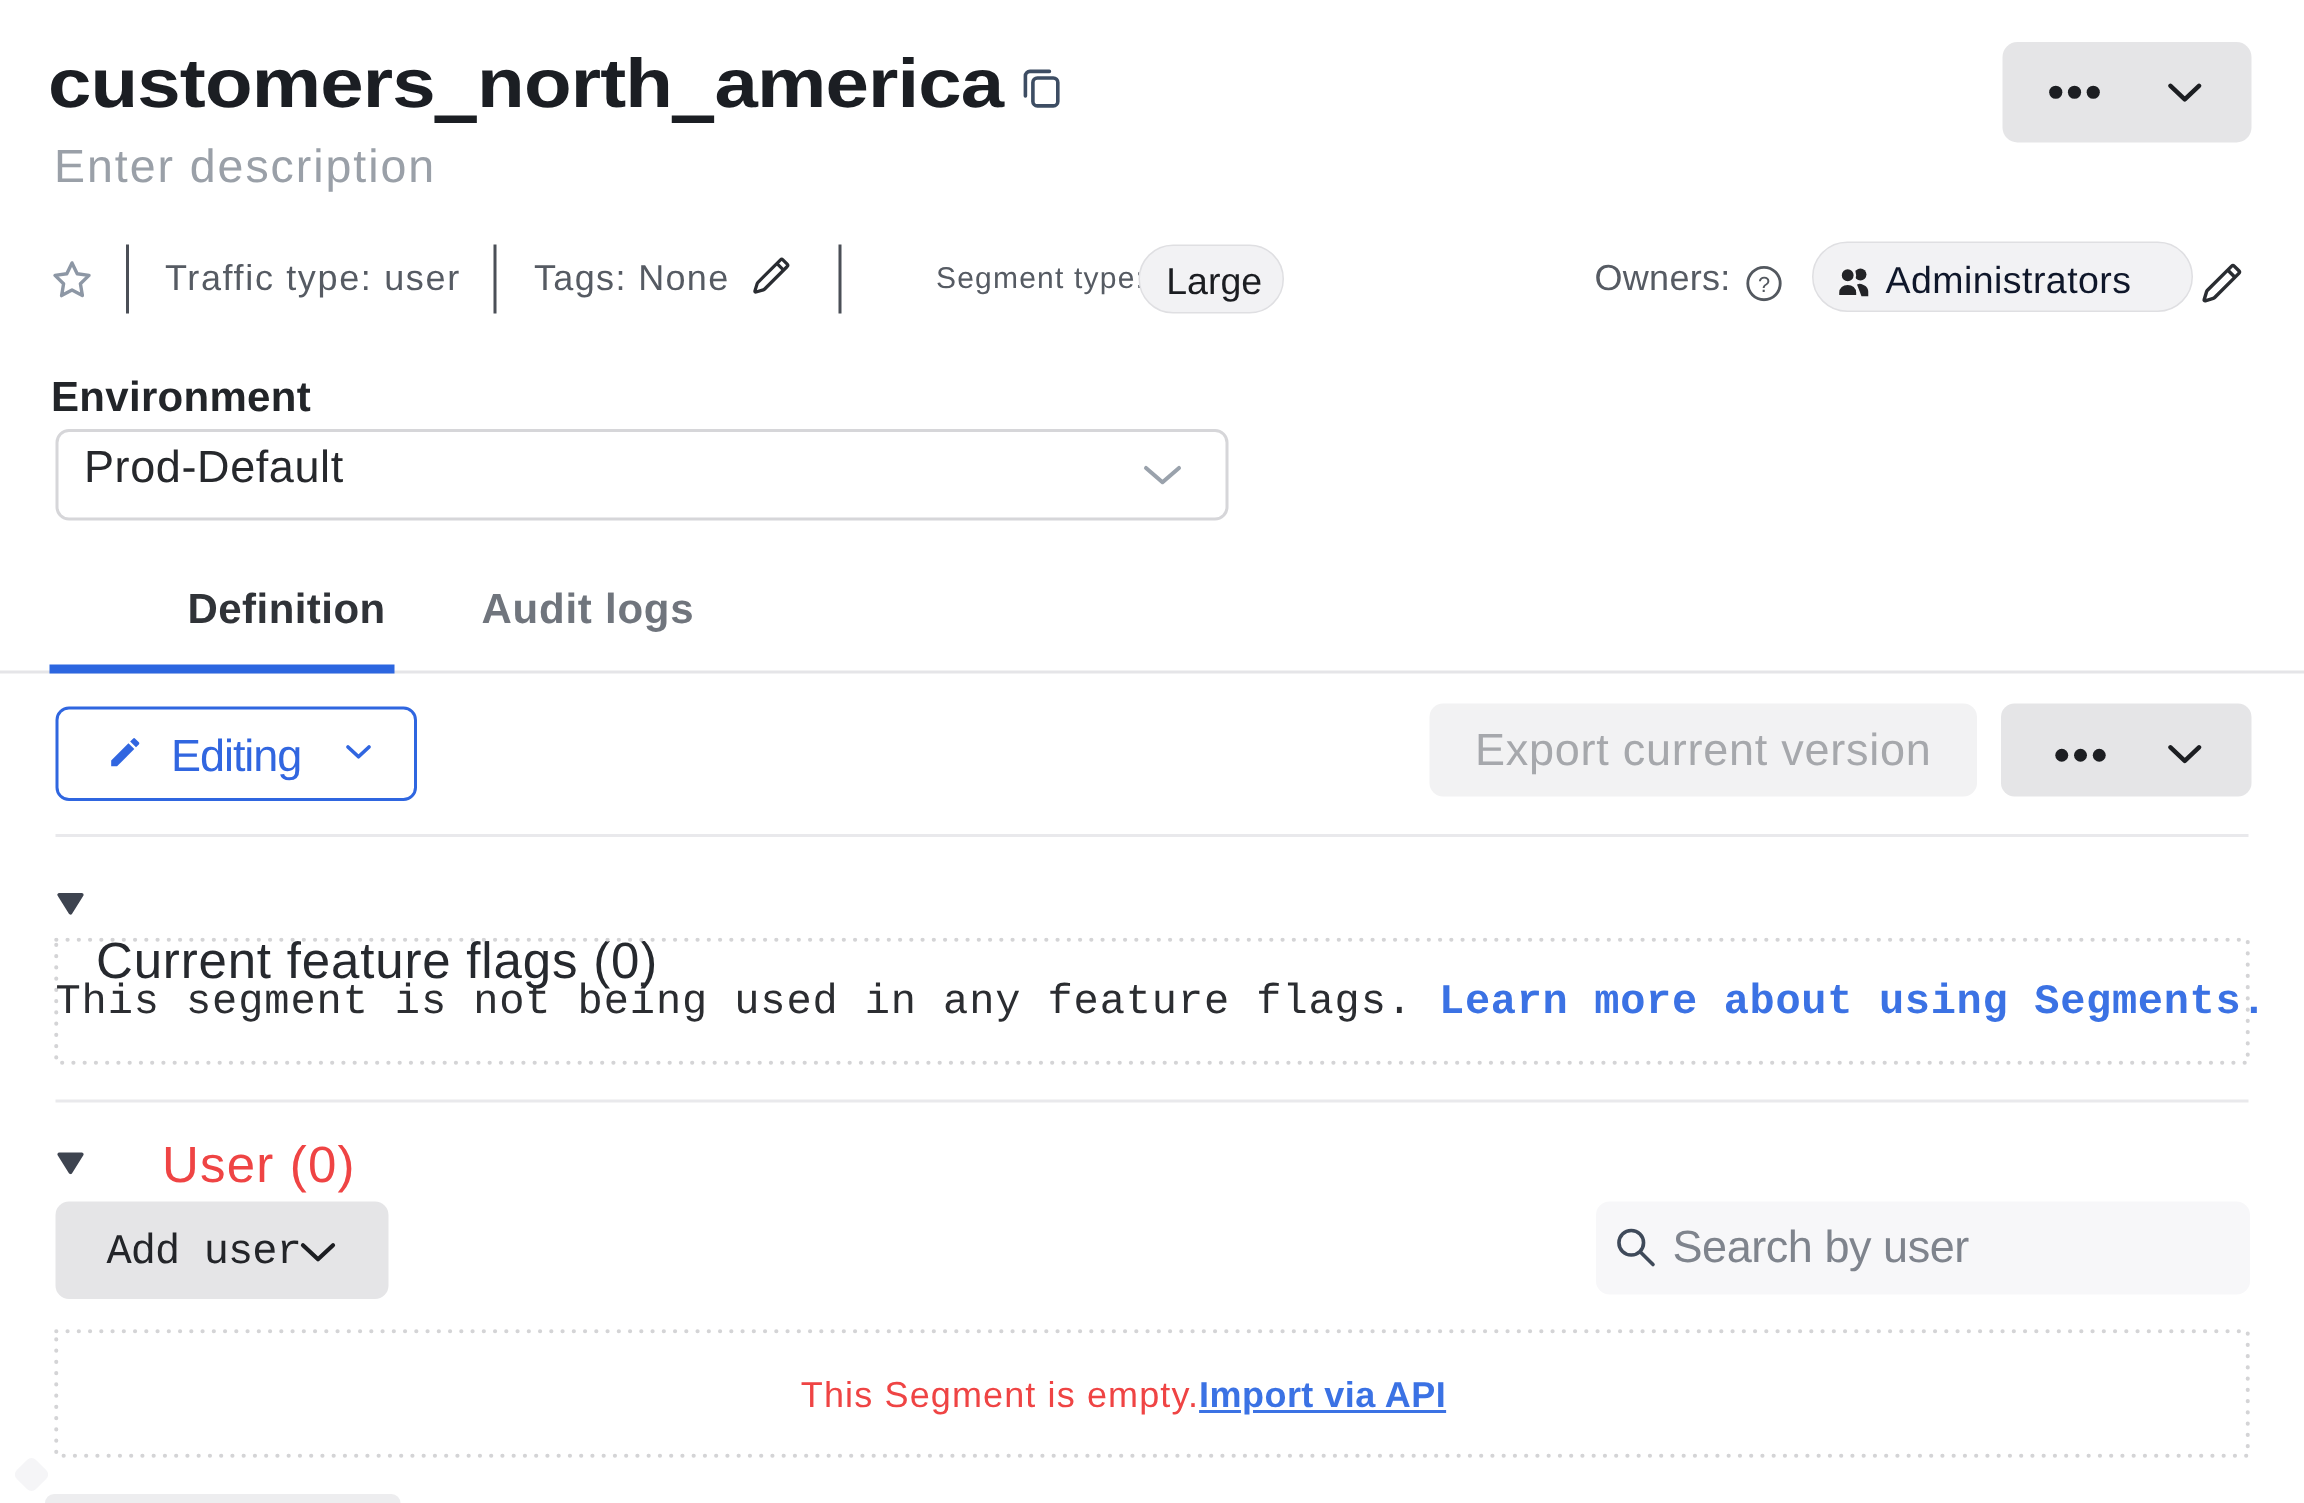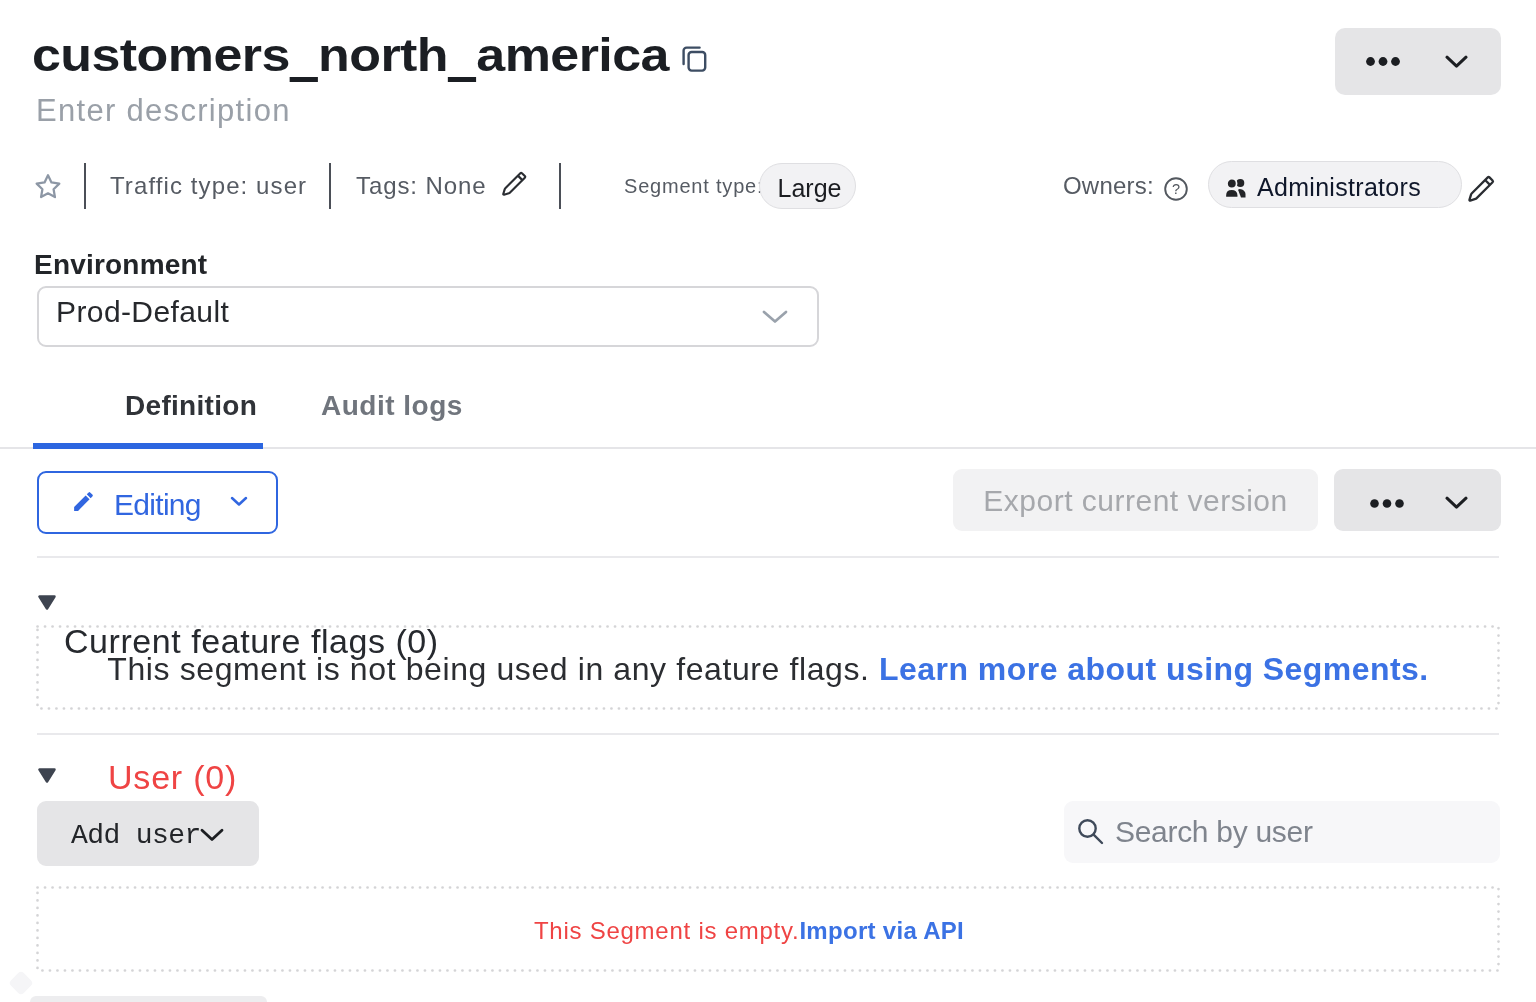--- a/index.html
+++ b/index.html
@@ -104,21 +104,21 @@
 <div class="abs" style="left:37px; top:556px; width:1462px; height:2px; background:#e9e9ec;"></div>
 
 <svg class="abs" style="left:37px; top:595px;" width="20" height="15" viewBox="0 0 20 15">
   <path d="M2.5 1.5 H17.5 L10 13.5 z" fill="#3e4450" stroke="#3e4450" stroke-width="2.5" stroke-linejoin="round"></path>
 </svg>
 <div class="abs" style="left:64px; top:585.7px; font-size:34px; line-height:34px; color:#26292e; letter-spacing:0.55px;margin-top:38px;">Current feature flags (0)</div>
 
 <svg class="abs" style="left:36px; top:625px;" width="1464" height="85">
     <rect x="1.5" y="1.5" width="1461" height="82" fill="none" stroke="#d4d4d6" stroke-width="2.7" stroke-dasharray="0.1 7.4" stroke-linecap="round"></rect>
   </svg>
-<div class="abs" style="left:37px; top:656.7px; width:1462px; text-align:center; font-size:32px; line-height:24px;"><span style="color:#2b2d31; letter-spacing:0.6px;">This segment is not being used in any feature flags. </span><span style="color:#3b72e4; font-weight:700; letter-spacing:0.45px;">Learn more about using Segments.</span></div>
+<div class="abs" style="left:37px; top:656.7px; width:1462px; text-align:center; font-size:28px; line-height:24px;font-family:Liberation Mono, monospace;"><span style="color:#2b2d31; letter-spacing:0.6px;">This segment is not being used in any feature flags. </span><span style="color:#3b72e4; font-weight:700; letter-spacing:0.45px;">Learn more about using Segments.</span></div>
 
 <div class="abs" style="left:37px; top:733px; width:1462px; height:2px; background:#e9e9ec;"></div>
 
 <svg class="abs" style="left:37px; top:768px;" width="20" height="15" viewBox="0 0 20 15">
   <path d="M2.5 1.5 H17.5 L10 13.5 z" fill="#3e4450" stroke="#3e4450" stroke-width="2.5" stroke-linejoin="round"></path>
 </svg>
 <div class="abs" style="left:64px; top:759.7px; font-size:34px; line-height:34px; color:#ef4444; letter-spacing:0.8px;margin-left:44px;">User (0)</div>
 
 <div class="abs" style="left:37px; top:801px; width:222px; height:65px; background:#e5e5e7; border-radius:9px;"></div>
 <div class="abs" style="left:71px; top:822.3px; font-size:28px; line-height:28px; color:#232529; letter-spacing:-0.6px;font-family:Liberation Mono, monospace;">Add user</div>
@@ -129,16 +129,16 @@
 <div class="abs" style="left:1064px; top:801px; width:436px; height:62px; background:#f7f7f9; border-radius:9px;"></div>
 <svg class="abs" style="left:1077px; top:818px;" width="28" height="28" viewBox="0 0 28 28" fill="none">
   <circle cx="10.5" cy="10.5" r="8.2" stroke="#3f4a5a" stroke-width="2.4"></circle>
   <path d="M16.6 16.6 L25 25" stroke="#3f4a5a" stroke-width="2.4" stroke-linecap="round"></path>
 </svg>
 <div class="abs" style="left:1115px; top:817.3px; font-size:30px; line-height:30px; color:#7f848d; letter-spacing:-0.3px;">Search by user</div>
 
 <svg class="abs" style="left:36px; top:886px;" width="1464" height="86">
     <rect x="1.5" y="1.5" width="1461" height="83" fill="none" stroke="#d4d4d6" stroke-width="2.7" stroke-dasharray="0.1 7.4" stroke-linecap="round"></rect>
   </svg>
-<div class="abs" style="left:37px; top:918.7px; width:1462px; text-align:center; font-size:24px; line-height:24px; transform:translateX(-19px);"><span style="color:#ef4444; letter-spacing:0.75px;">This Segment is empty.</span><span style="color:#3b72e4; font-weight:700; letter-spacing:0.3px;">Import via API</span></div>
+<div class="abs" style="left:37px; top:918.7px; width:1462px; text-align:center; font-size:24px; line-height:24px; transform:translateX(-19px);"><span style="color:#ef4444; letter-spacing:0.75px;">This Segment is empty.</span><span style="color:#3b72e4; font-weight:700; letter-spacing:0.3px;text-decoration:underline;">Import via API</span></div>
 
 <div class="abs" style="left:12px; top:974px; width:18px; height:18px; background:#f5f5f7; border-radius:4px; transform:rotate(45deg);"></div>
 <div class="abs" style="left:30px; top:996px; width:237px; height:6px; background:#ededef; border-radius:8px 8px 0 0;"></div>
 
 </body></html>

